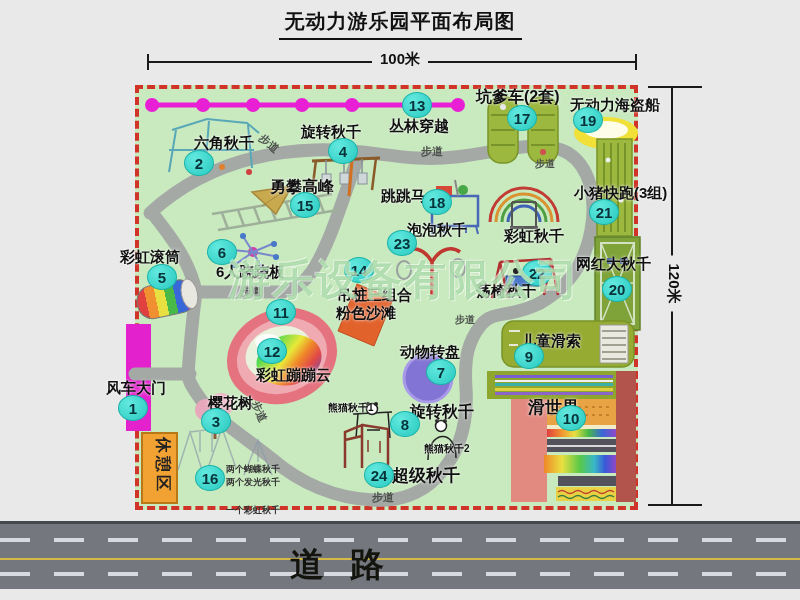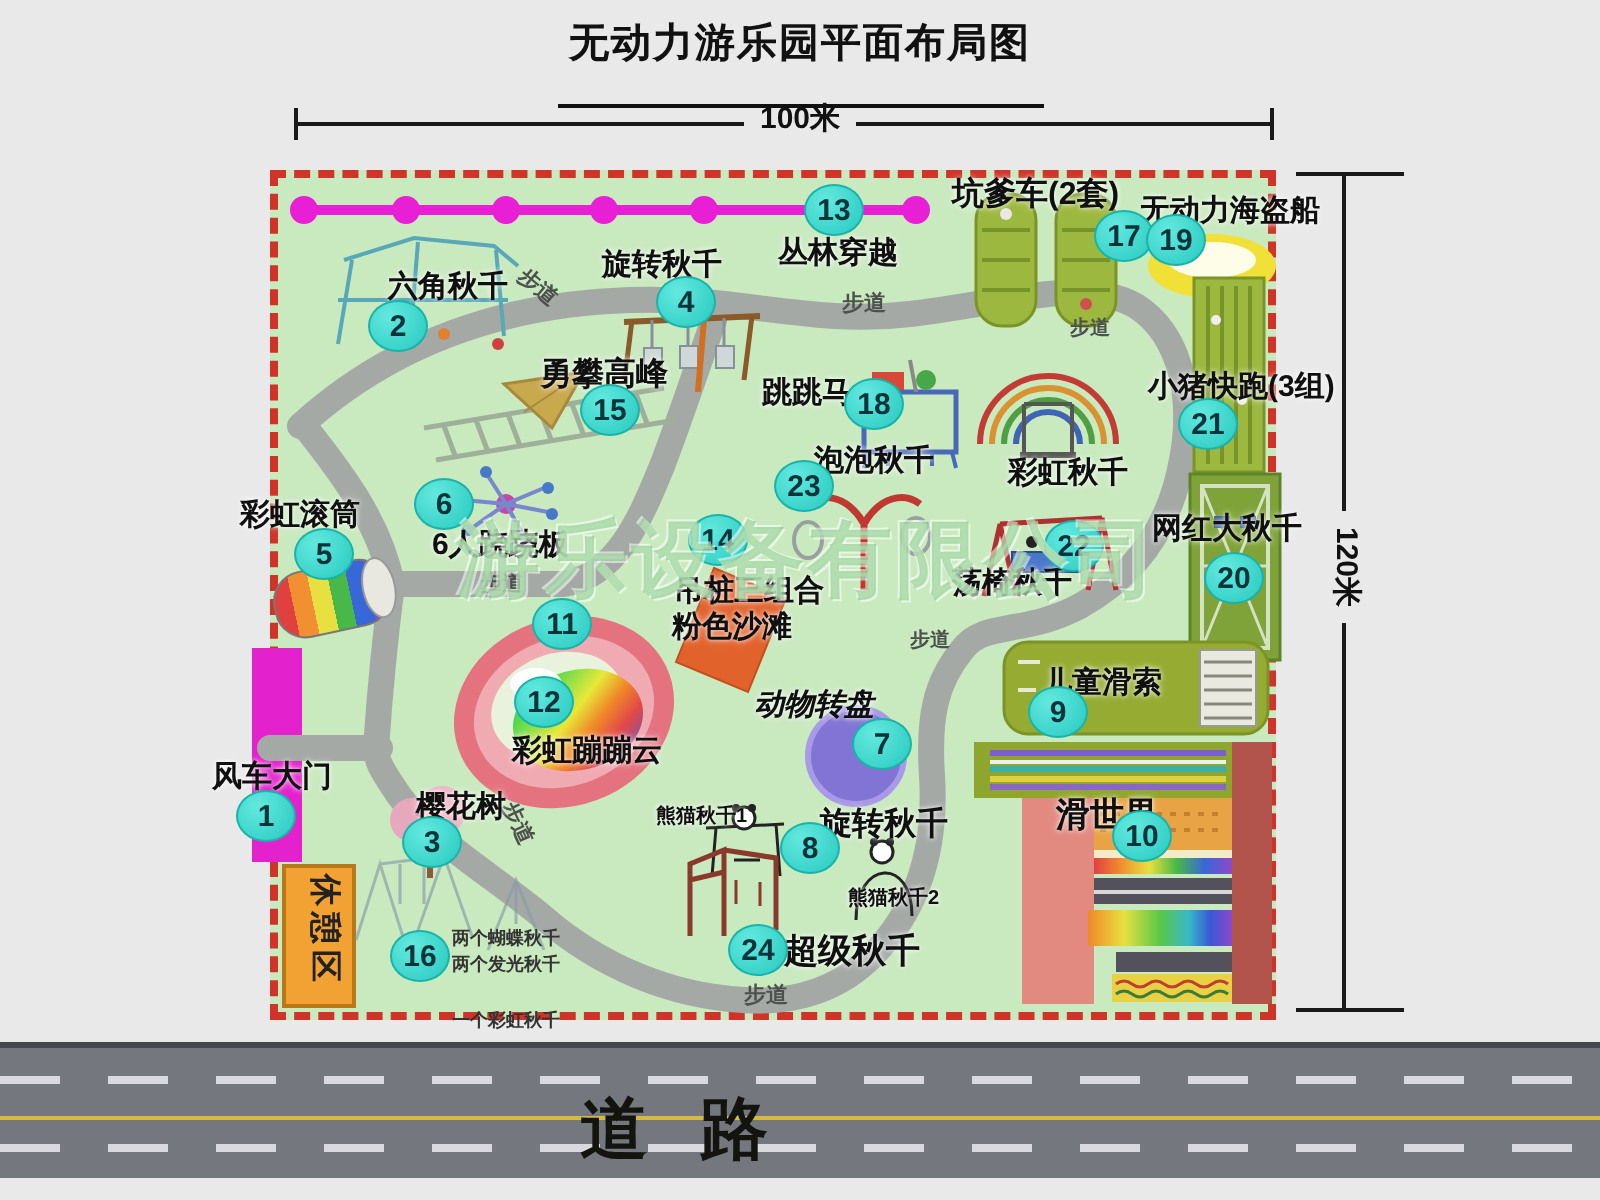--- a/index.html
+++ b/index.html
@@ -1,21 +1,21 @@
 <!DOCTYPE html>
 <html><head>
 <meta charset="utf-8">
 <style>
   html,body{margin:0;padding:0;background:#e9e9e9;}
   #stage{position:relative;width:800px;height:600px;overflow:hidden;background:#e9e9e9;
          font-family:"Liberation Sans","DejaVu Sans",sans-serif;}
   
   .title-wrap{position:absolute;left:0;right:0;top:8px;text-align:center;z-index:30;}
   .title-wrap span{display:inline-block;font-size:20px;font-weight:bold;color:#111;
-         border-bottom:2px solid #111;padding:0 6px 17px;letter-spacing:1px;}
+         border-bottom:2px solid #111;padding:0 6px 3px;letter-spacing:1px;}
   
   .dimline{position:absolute;background:#1a1a1a;z-index:4;}
   .dimlabel{position:absolute;font-size:15px;font-weight:bold;color:#111;background:#e9e9e9;
          text-align:center;z-index:6;}
   
   #map{position:absolute;left:135px;top:85px;width:503px;height:425px;box-sizing:border-box;
        background:#c9e9bf;border:4px dashed #d03428;z-index:1;}
   #art{position:absolute;left:0;top:0;z-index:20;pointer-events:none;}
   
   .lbl{position:absolute;font-weight:bold;font-size:15px;color:#101010;white-space:nowrap;
@@ -315,21 +315,21 @@
   <div id="gate"></div>
   <div id="rest"></div>
   <div id="rest-label">休憩区</div>
 
   <div class="lbl" style="left:106px;top:379px;">风车大门</div>
   <div class="lbl" style="left:194px;top:134px;">六角秋千</div>
   <div class="lbl" style="left:208px;top:394px;">樱花树</div>
   <div class="lbl" style="left:301px;top:123px;">旋转秋千</div>
   <div class="lbl" style="left:120px;top:248px;">彩虹滚筒</div>
   <div class="lbl" style="left:216px;top:263px;">6人跷跷板</div>
-  <div class="lbl" style="left:377px;top:343px;font-style:italic;">动物转盘</div>
+  <div class="lbl" style="left:400px;top:343px;">动物转盘</div>
   <div class="lbl" style="left:410px;top:402px;font-size:16px;">旋转秋千</div>
   <div class="lbl" style="left:521px;top:332px;">儿童滑索</div>
   <div class="lbl" style="left:528px;top:396px;font-size:17px;">滑世界</div>
   <div class="lbl" style="left:292px;top:304px;margin-left:44px;">粉色沙滩</div>
   <div class="lbl" style="left:256px;top:366px;">彩虹蹦蹦云</div>
   <div class="lbl" style="left:389px;top:117px;">丛林穿越</div>
   <div class="lbl" style="left:337px;top:286px;">吊桩三组合</div>
   <div class="lbl" style="left:270px;top:177px;font-size:16px;">勇攀高峰</div>
   <div class="lbl" style="left:476px;top:87px;font-size:16px;">坑爹车(2套)</div>
   <div class="lbl" style="left:381px;top:187px;">跳跳马</div>
@@ -365,21 +365,21 @@
   <div class="badge" style="left:426px;top:359px;">7</div>
   <div class="badge" style="left:390px;top:411px;">8</div>
   <div class="badge" style="left:514px;top:343px;">9</div>
   <div class="badge" style="left:556px;top:405px;">10</div>
   <div class="badge" style="left:266px;top:299px;">11</div>
   <div class="badge" style="left:257px;top:338px;">12</div>
   <div class="badge" style="left:402px;top:92px;">13</div>
   <div class="badge" style="left:344px;top:257px;">14</div>
   <div class="badge" style="left:290px;top:192px;">15</div>
   <div class="badge" style="left:195px;top:465px;">16</div>
-  <div class="badge" style="left:507px;top:105px;margin-left:40px;">17</div>
+  <div class="badge" style="left:507px;top:105px;">17</div>
   <div class="badge" style="left:422px;top:189px;">18</div>
   <div class="badge" style="left:573px;top:107px;">19</div>
   <div class="badge" style="left:602px;top:276px;text-align:center;">20</div>
   <div class="badge" style="left:589px;top:199px;">21</div>
   <div class="badge" style="left:522px;top:260px;">22</div>
   <div class="badge" style="left:387px;top:230px;">23</div>
   <div class="badge" style="left:364px;top:462px;">24</div>
 
   <div class="wm" id="wm-company">游乐设备有限公司</div>
 

